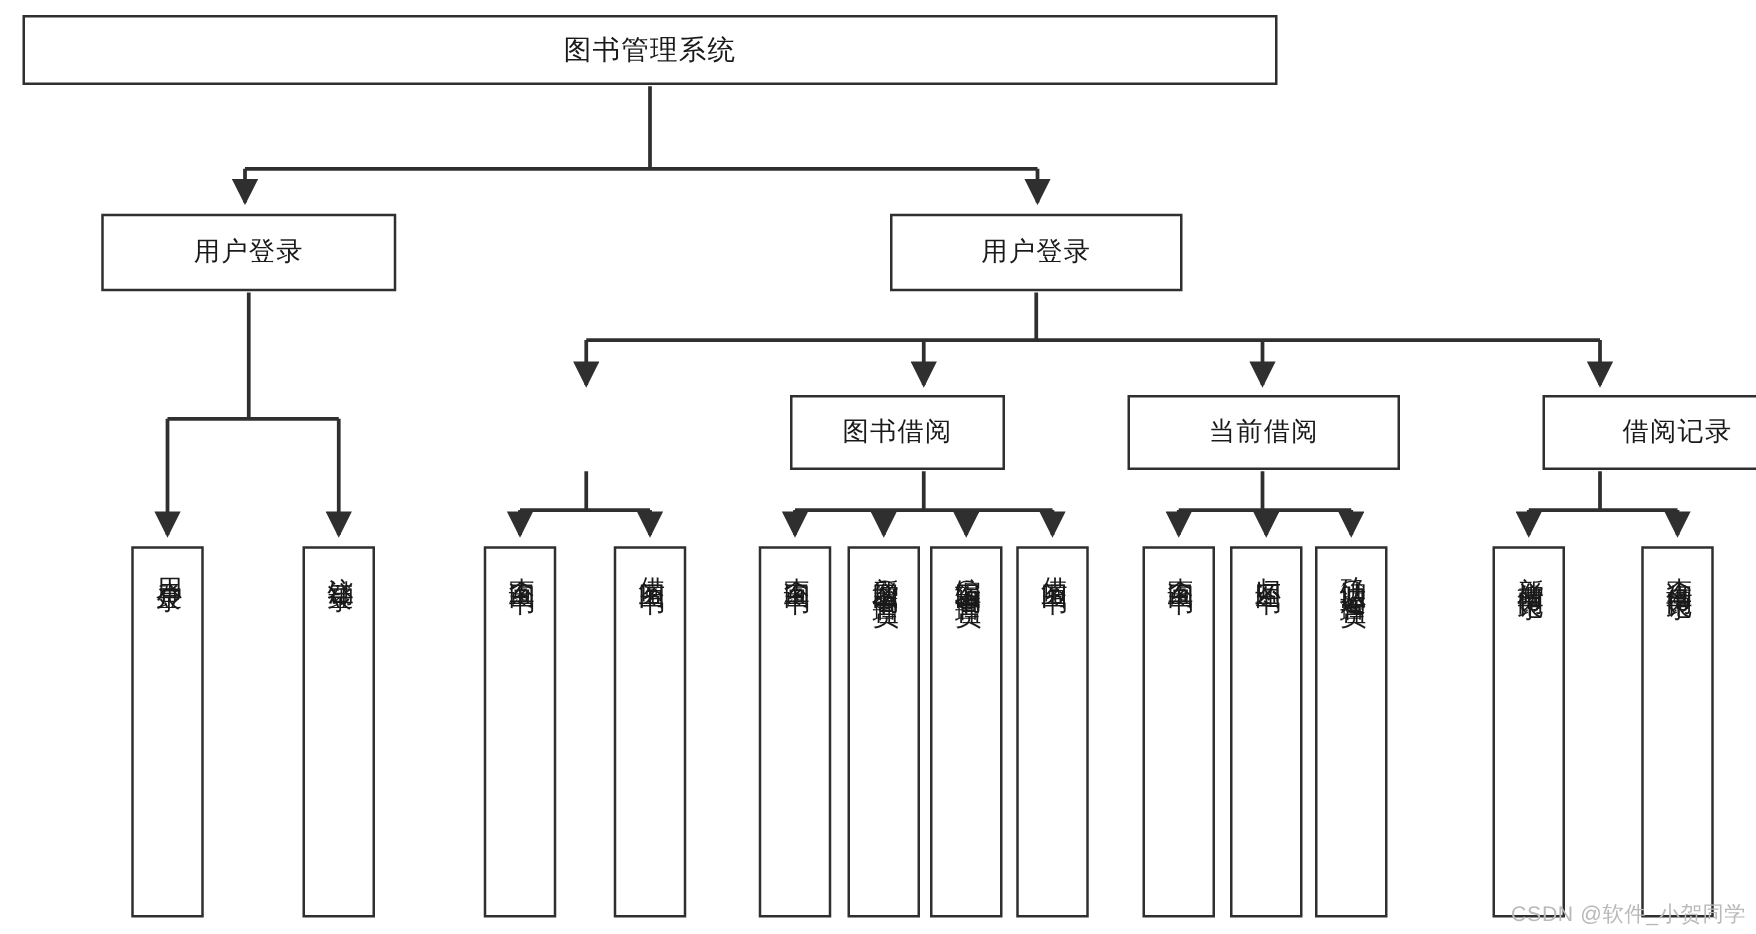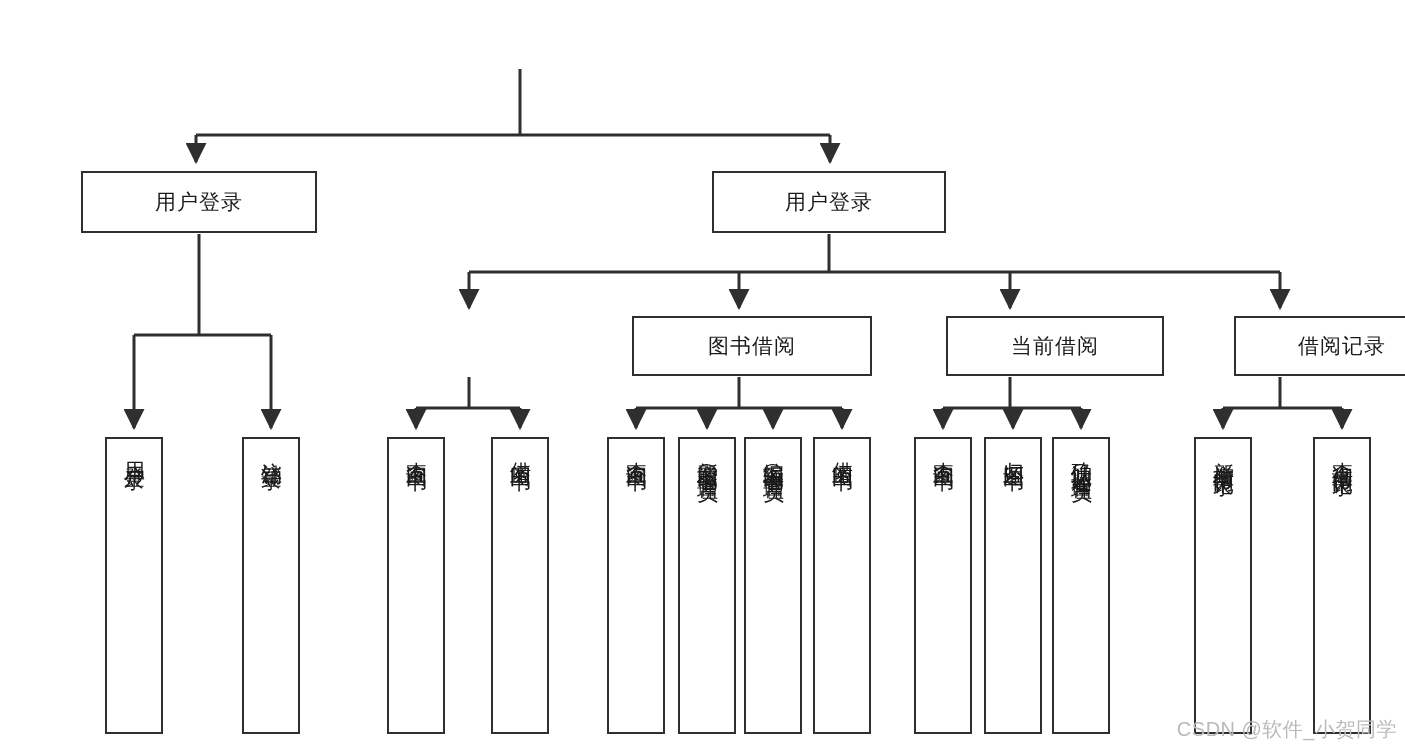--- a/index.html
+++ b/index.html
@@ -61,21 +61,21 @@
     font-size: 21px;
     line-height: 1.28;
     letter-spacing: 3px;
     height: auto;
     max-height: 100%;
   }
   .watermark {
     position: absolute;
     right: 8px;
     bottom: 4px;
-    font-size: 20px;
+    font-size: 17px;
     color: #b9b9b9;
     letter-spacing: 0.5px;
     white-space: nowrap;
     user-select: none;
   }
 </style>
 </head>
 <body>
 
 <div id="diagram-root">
@@ -123,35 +123,38 @@
       <path d="M 1013 408 L 1013 428" marker-end="url(#arrow)"></path>
       <path d="M 1081 408 L 1081 428" marker-end="url(#arrow)"></path>
 
       <path d="M 1280 377 L 1280 408"></path>
       <path d="M 1223 408 L 1342 408"></path>
       <path d="M 1223 408 L 1223 428" marker-end="url(#arrow)"></path>
       <path d="M 1342 408 L 1342 428" marker-end="url(#arrow)"></path>
     </g>
   </svg>
 
+  <div class="node root horizontal" style="left:18px; top:12px; width:1004px; height:56px;">
+    <span class="node-label">图书管理系统</span>
+  </div>
 
   <div class="node horizontal" style="left:81px; top:171px; width:236px; height:62px;">
     <span class="node-label">用户登录</span>
   </div>
 
   <div class="node horizontal" style="left:712px; top:171px; width:234px; height:62px;">
     <span class="node-label">用户登录</span>
   </div>
 
 
-  <div class="node horizontal" style="left:632px; top:316px; width:240px; height:60px;">
+  <div class="node horizontal" style="left:632px; top:316px; width:172px; height:60px;">
     <span class="node-label">图书借阅</span>
   </div>
 
-  <div class="node horizontal" style="left:902px; top:316px; width:218px; height:60px;margin-left:44px;">
+  <div class="node horizontal" style="left:902px; top:316px; width:218px; height:60px;">
     <span class="node-label">当前借阅</span>
   </div>
 
   <div class="node horizontal" style="left:1234px; top:316px; width:216px; height:60px;">
     <span class="node-label">借阅记录</span>
   </div>
 
   <div class="node vertical" style="left:105px; top:437px; width:58px; height:297px;">
     <span class="node-label">用户登录</span>
   </div>

